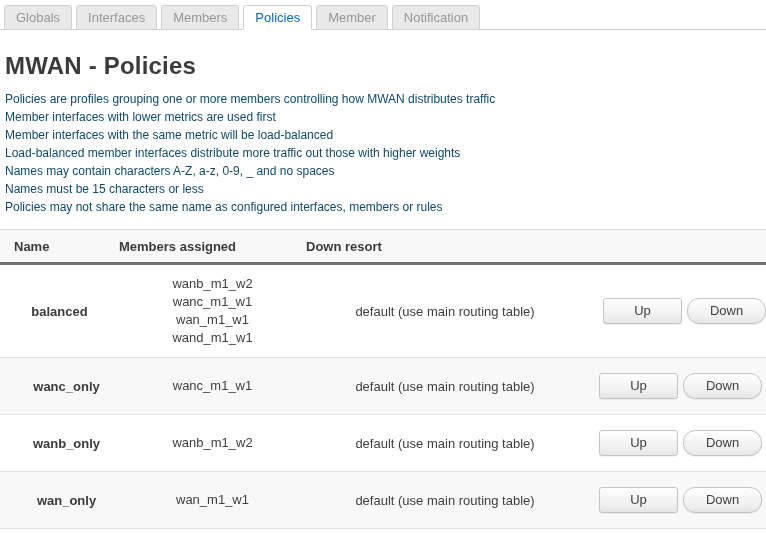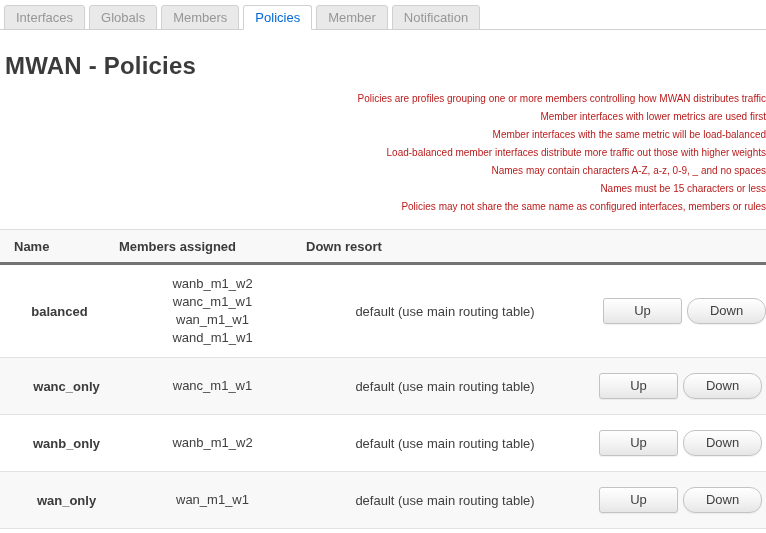--- a/index.html
+++ b/index.html
@@ -36,24 +36,23 @@
   
   .page-title {
     margin: 22px 0 10px 5px;
     font-size: 24px;
     font-weight: bold;
     color: #3b3b3b;
     letter-spacing: 0.2px;
   }
   .descriptions { margin-left: 5px; }
   .desc-line {
-    font-size: 10px;
+    font-size: 12px;
     line-height: 18px;
-    color: #b91c1c;
-    text-align: right;
+    color: #0c4a6e;
   }
   
   table.policies {
     width: 100%;
     border-collapse: collapse;
     margin-top: 13px;
     font-size: 13px;
   }
   col.c-name    { width: 119px; }
   col.c-members { width: 187px; }
@@ -99,22 +98,22 @@
     box-shadow: 0 1px 1px rgba(0,0,0,0.06);
     font-family: "Liberation Sans", sans-serif;
     padding: 0;
   }
   .btn + .btn { margin-left: 5px; border-radius: 12px; }
 </style>
 </head>
 <body>
 
 <div class="tabbar">
+  <span class="tab">Globals</span>
   <span class="tab">Interfaces</span>
-  <span class="tab">Globals</span>
   <span class="tab">Members</span>
   <span class="tab active">Policies</span>
   <span class="tab">Member</span>
   <span class="tab">Notification</span>
 </div>
 
 <h1 class="page-title">MWAN - Policies</h1>
 
 <div class="descriptions">
   <div class="desc-line">Policies are profiles grouping one or more members controlling how MWAN distributes traffic</div>

